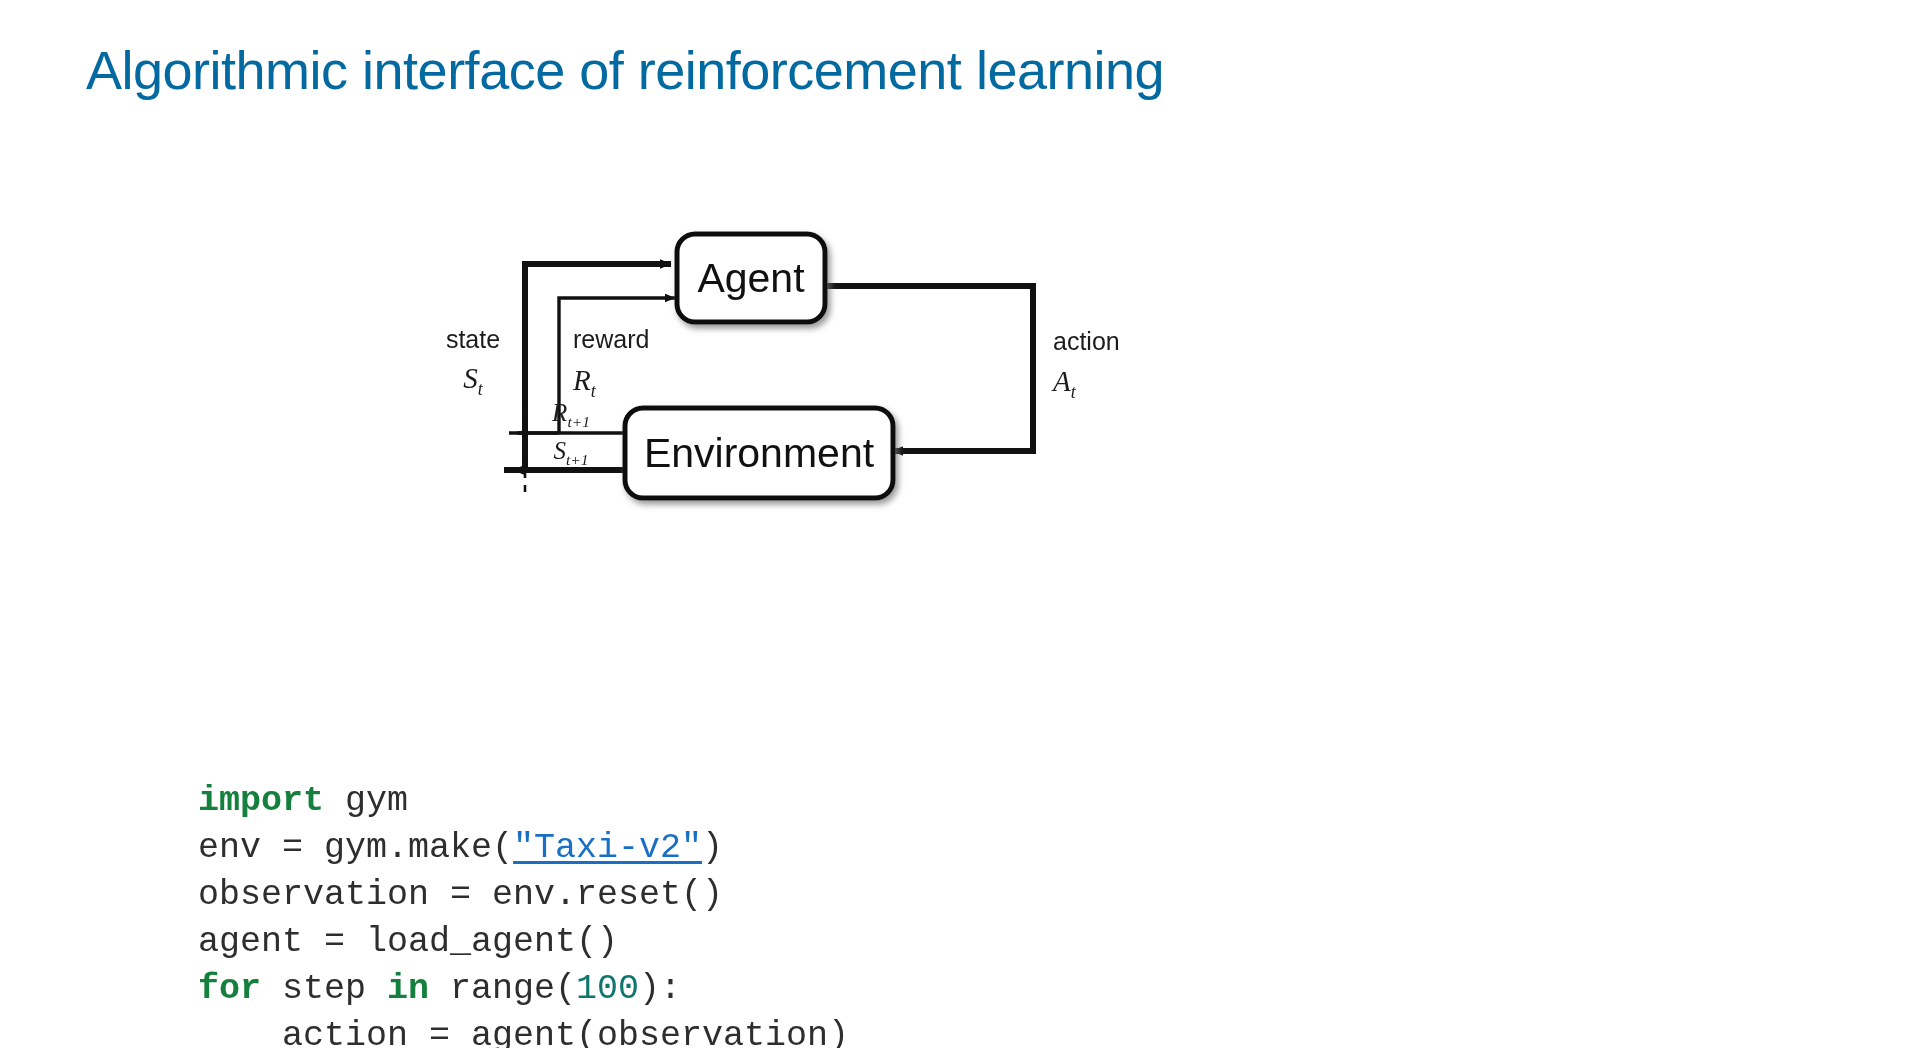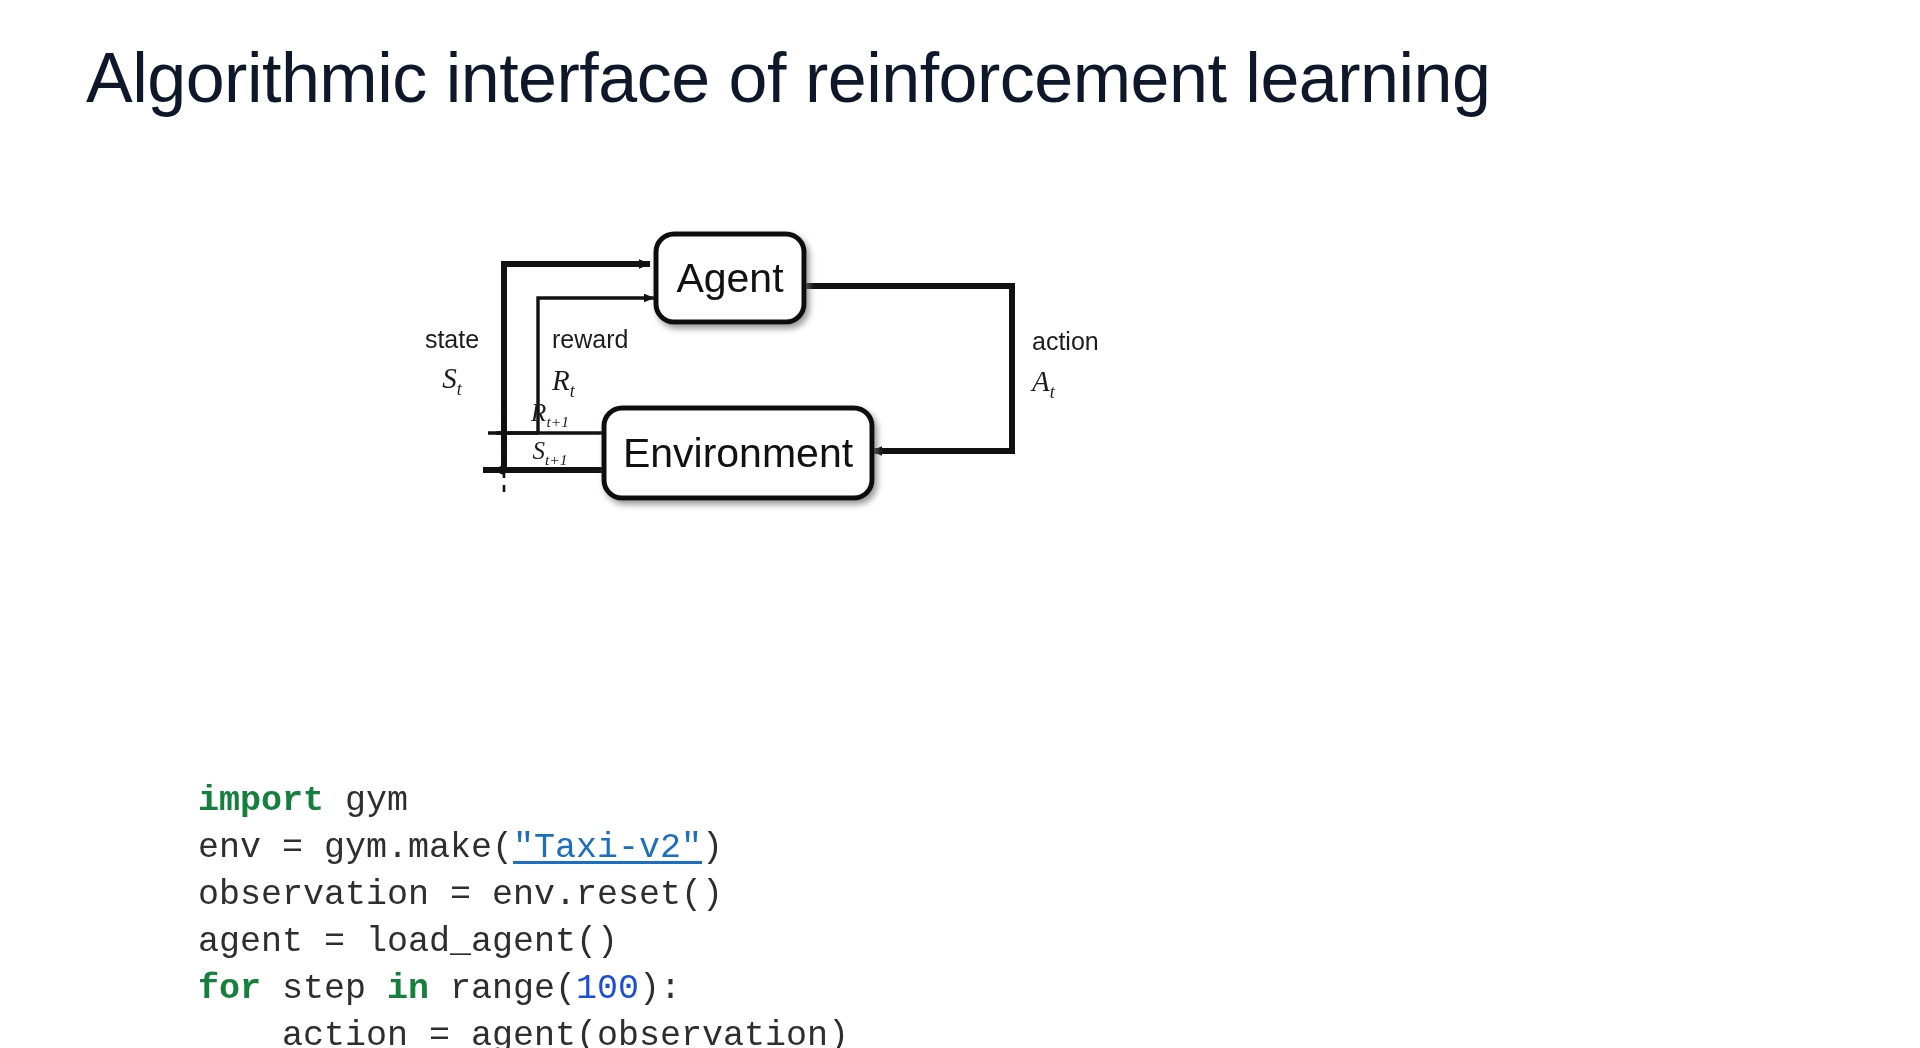--- a/index.html
+++ b/index.html
@@ -18,31 +18,31 @@
   }
 
   
   .slide-title {
     position: absolute;
     left: 86px;
     top: 42px;
     width: 1800px;
     font-family: "Liberation Sans", sans-serif;
     font-weight: 400;
-    font-size: 70px;
+    font-size: 54px;
     line-height: 1.05;
     letter-spacing: -0.5px;
-    color: #0f172a;
+    color: #0369a1;
     white-space: nowrap;
   }
 
   
   .diagram {
     position: absolute;
-    left: 368px;
+    left: 389px;
     top: 218px;
     width: 940px;
     height: 310px;
   }
   .diagram svg {
     display: block;
     width: 940px;
     height: 310px;
     overflow: visible;
   }
@@ -87,21 +87,21 @@
     letter-spacing: 0px;
   }
   .code-line {
     white-space: pre;
   }
   .kw {
     font-weight: bold;
     color: #15803d;
   }
   .num {
-    color: #1d4ed8;
+    color: #0f766e;
   }
   .link {
     color: #1a6fc4;
     text-decoration: underline;
     text-underline-offset: 4px;
     cursor: pointer;
   }
 </style>
 </head>
 <body style="background: rgb(255, 255, 255);">

